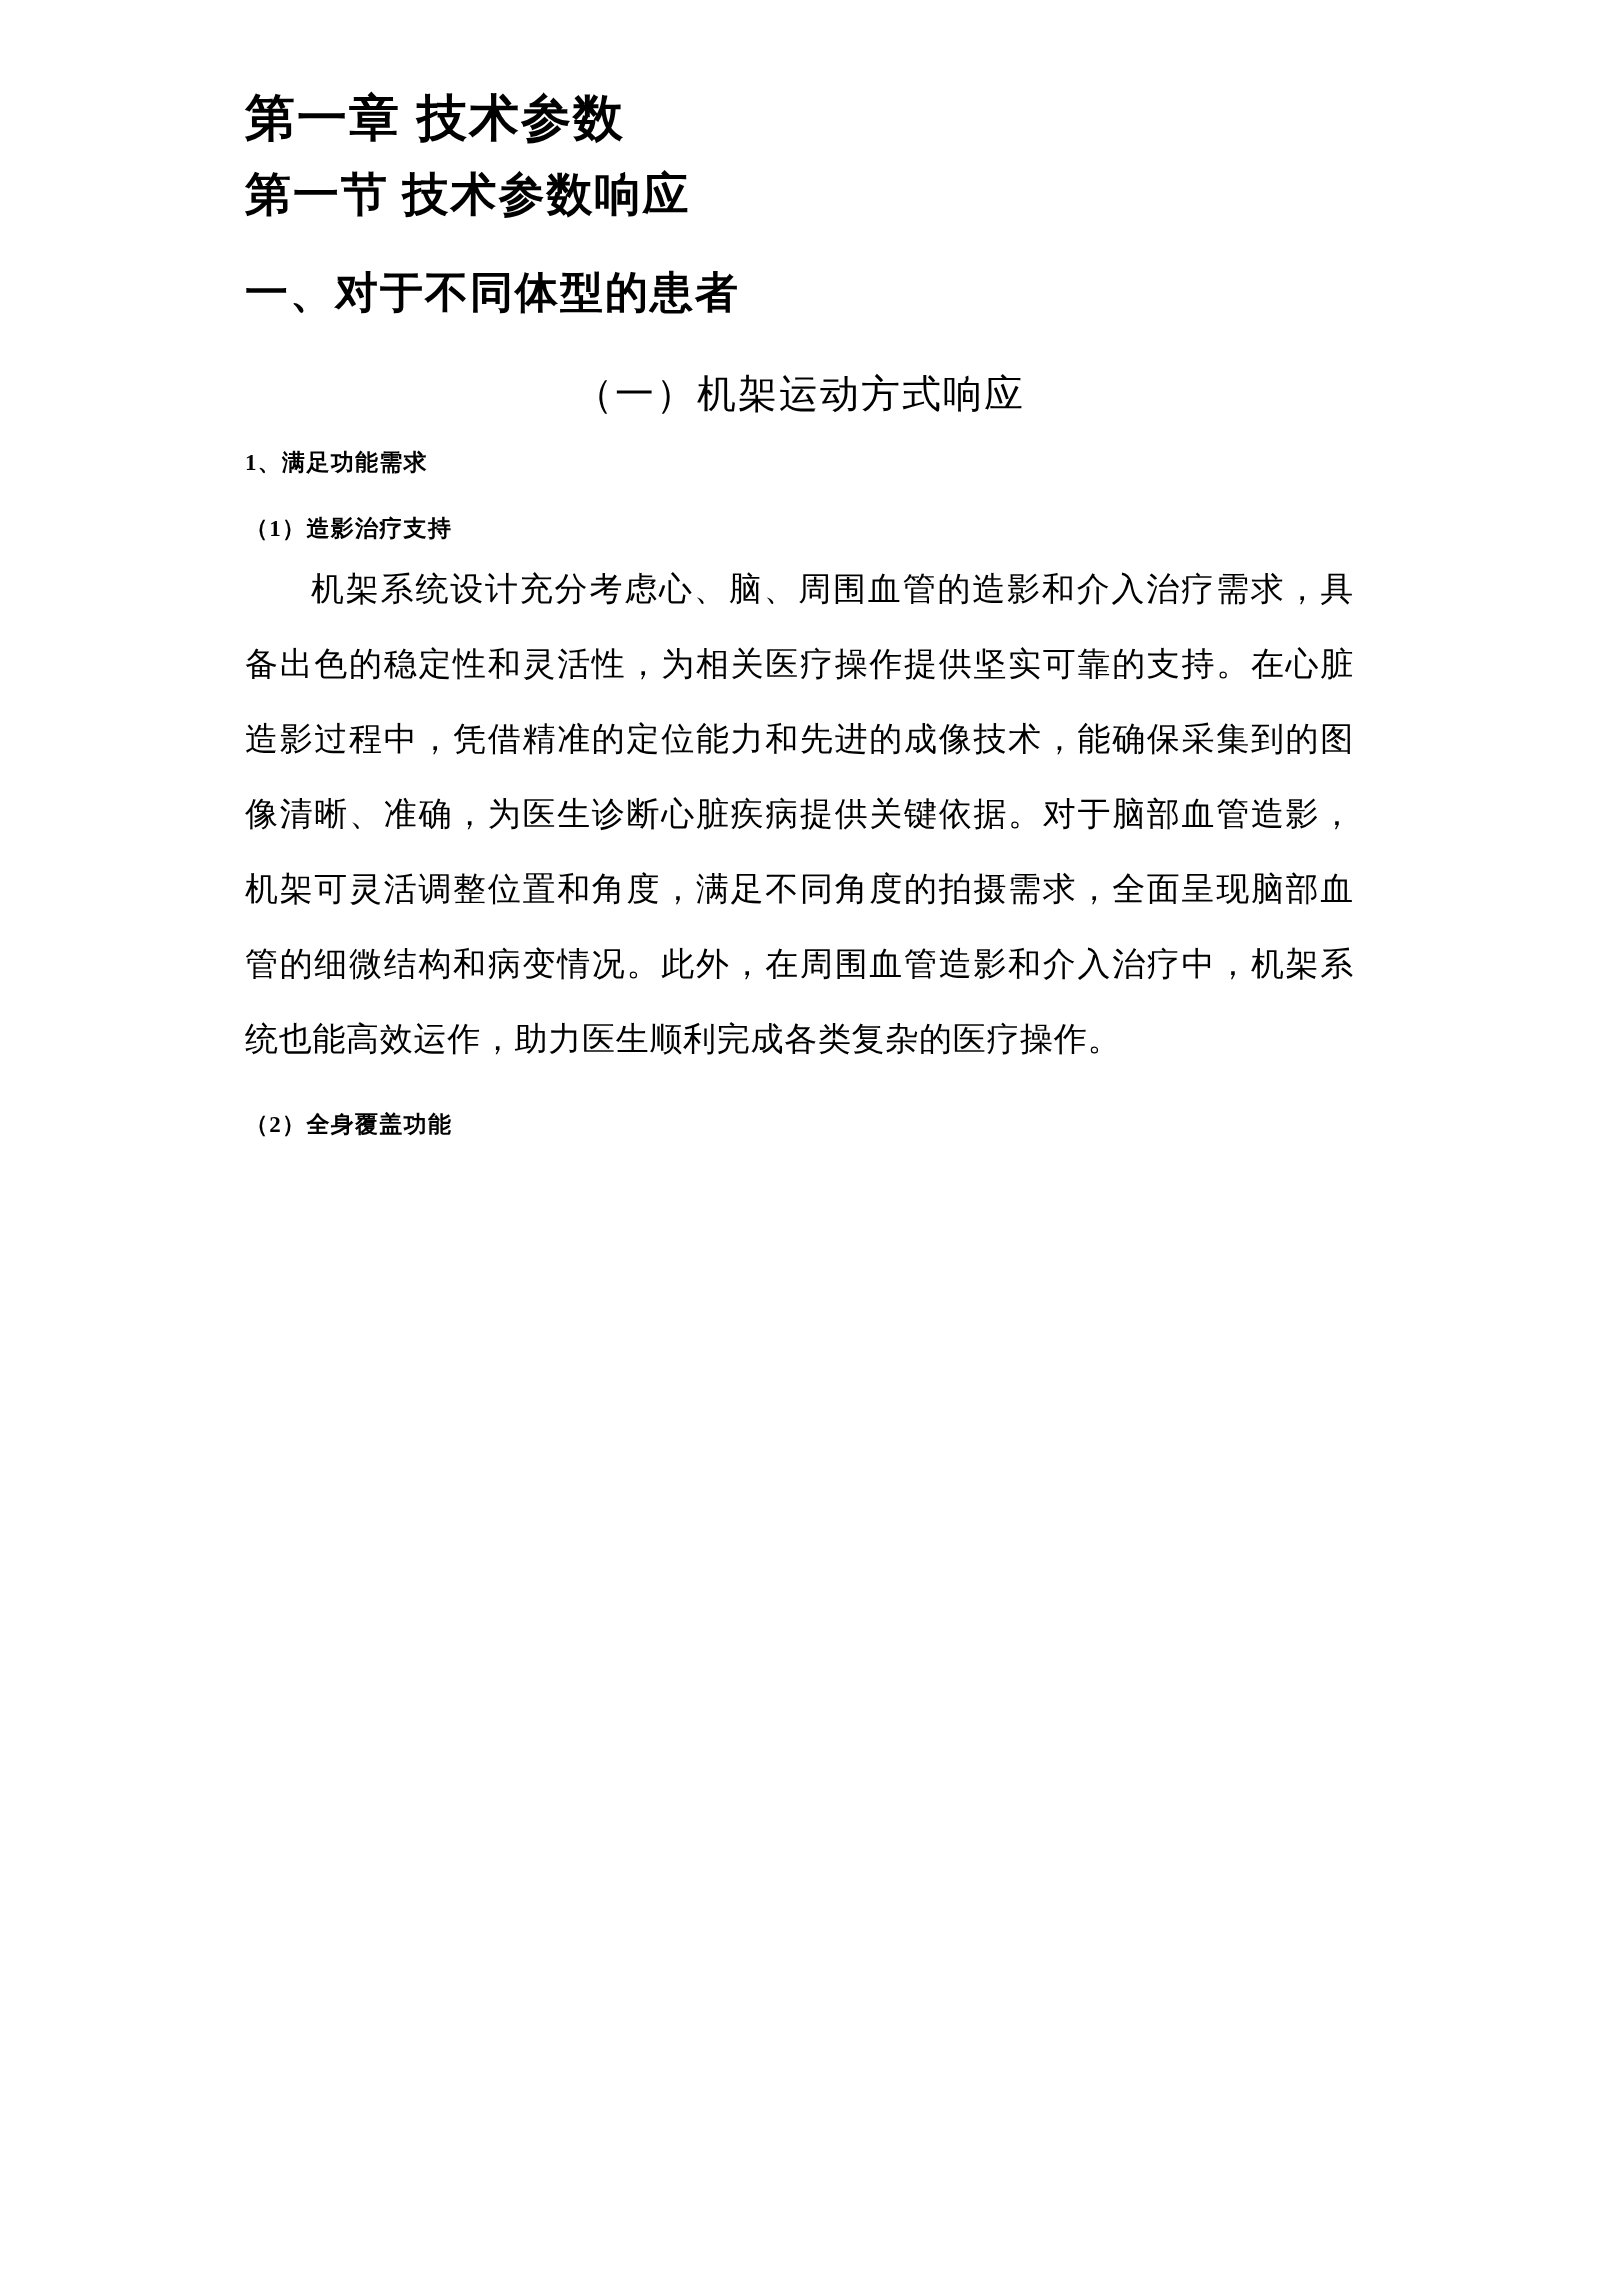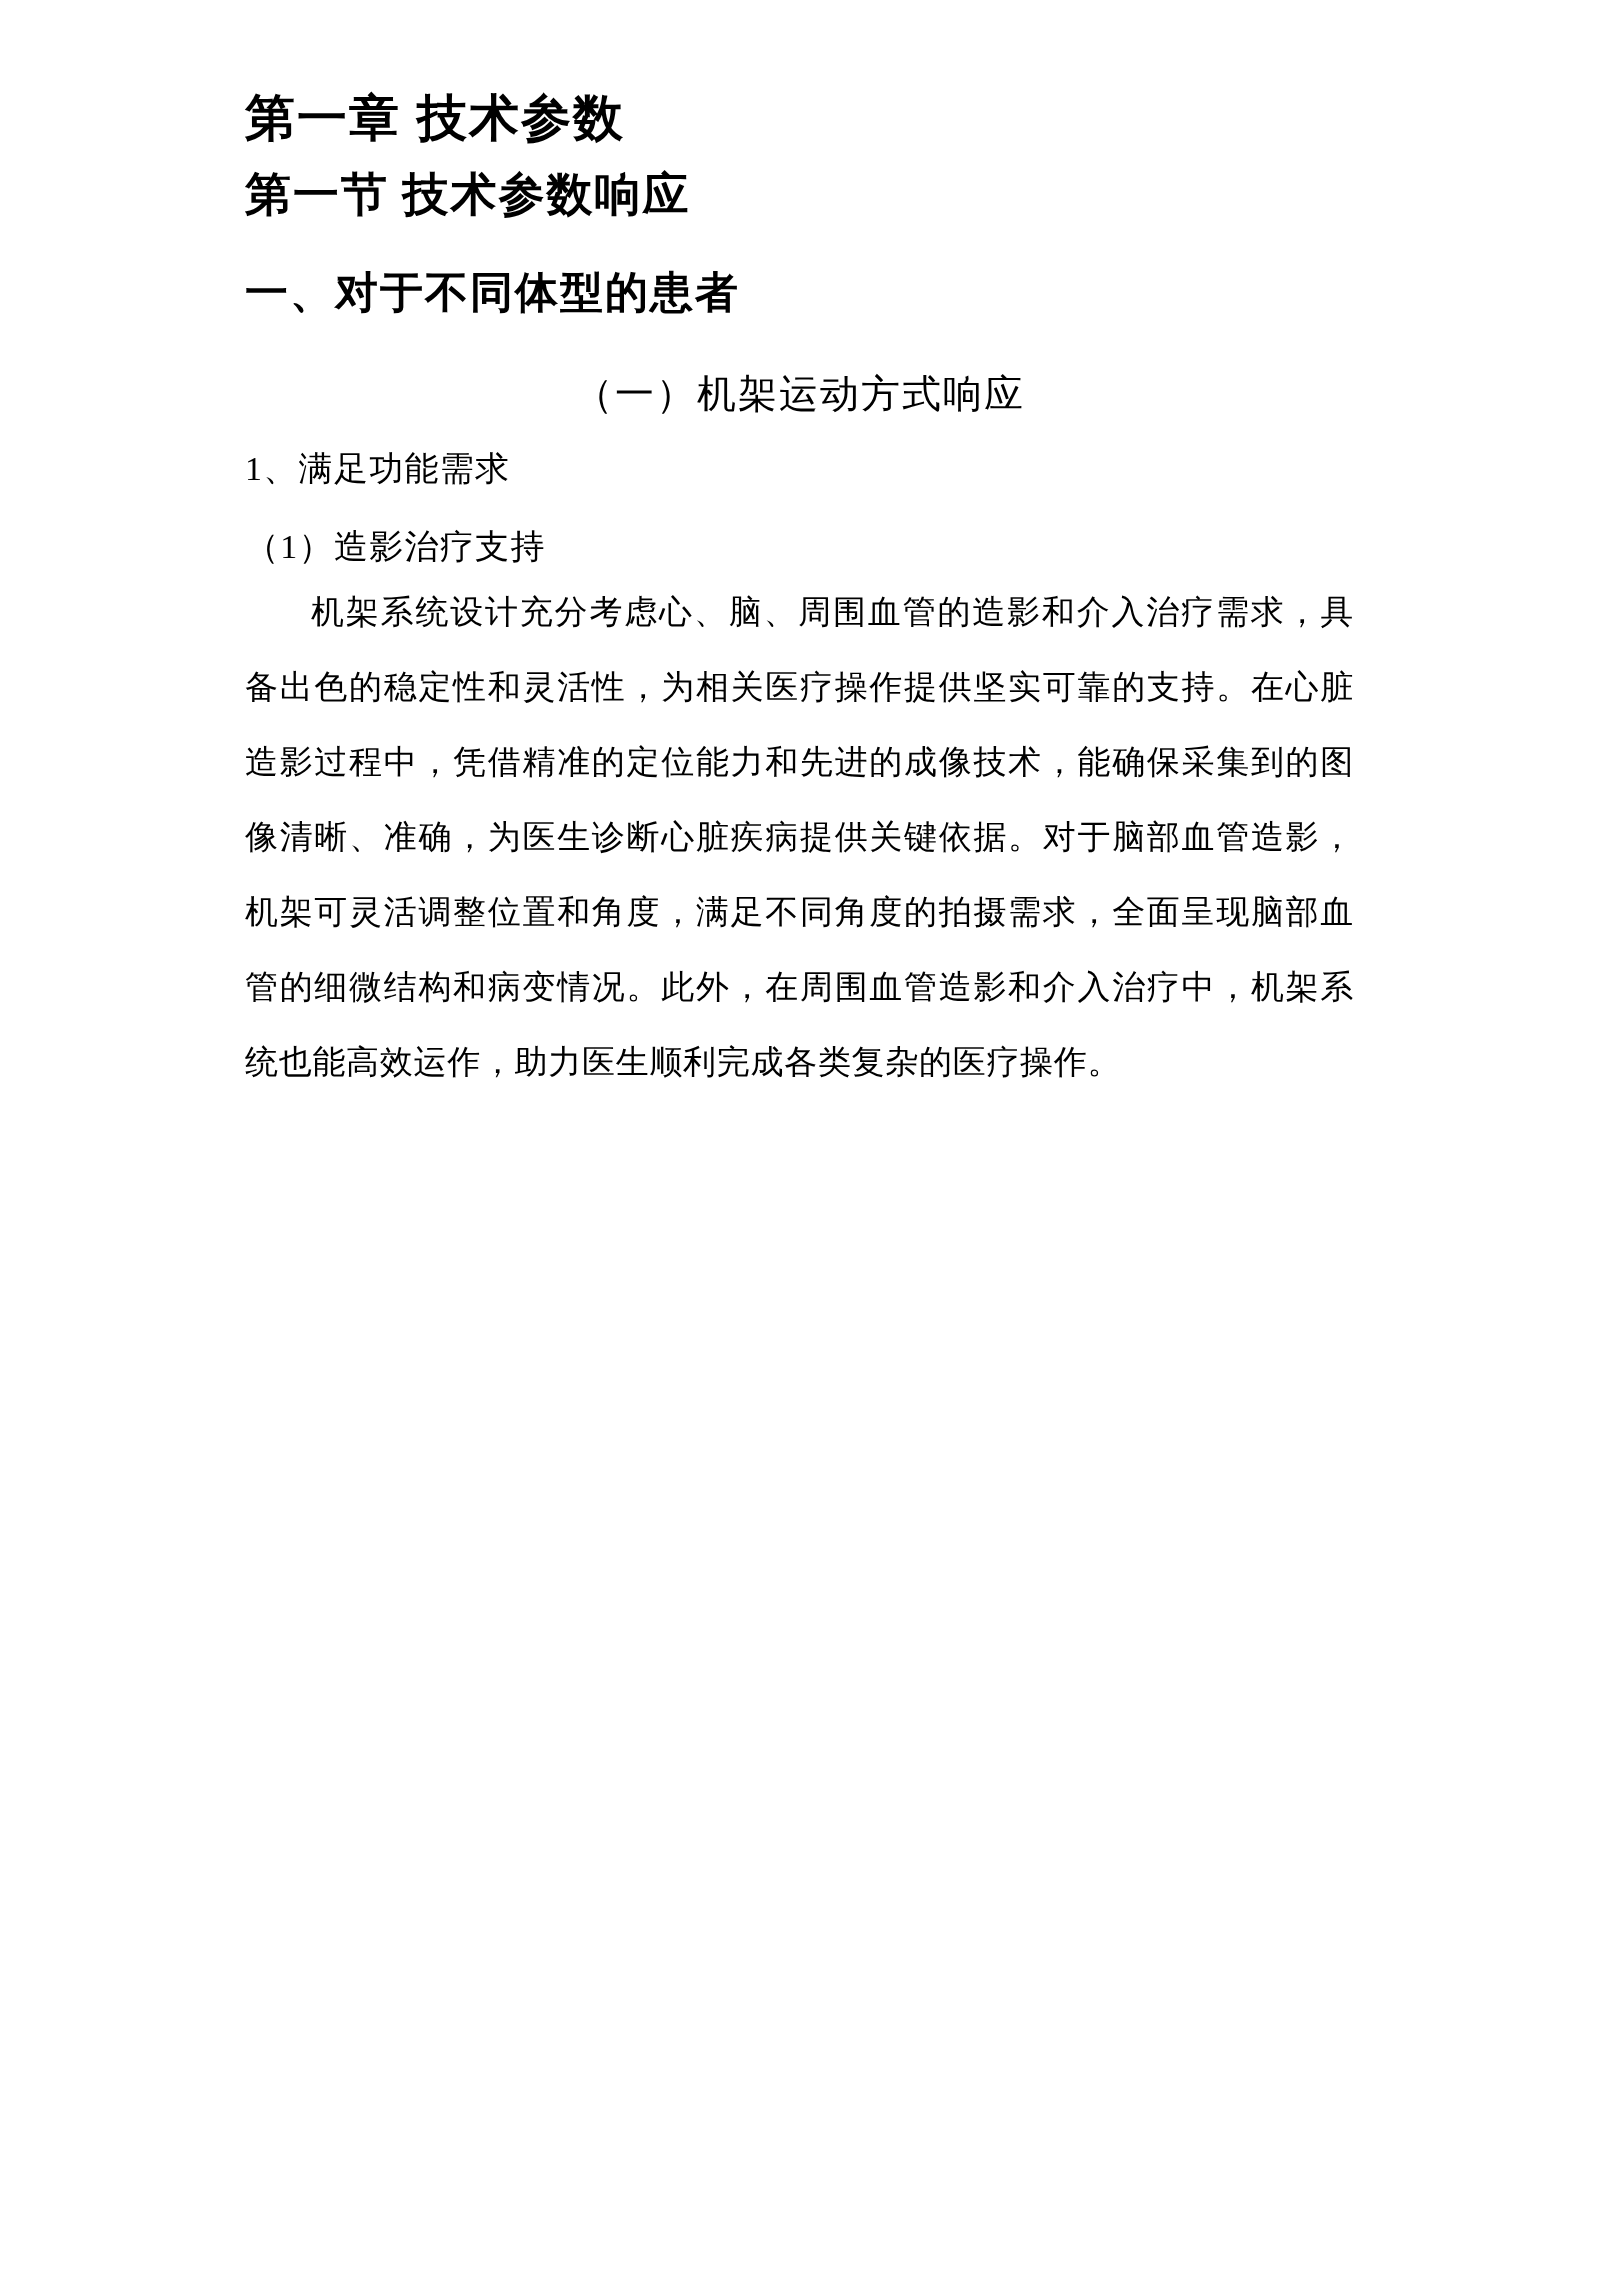--- a/index.html
+++ b/index.html
@@ -51,22 +51,22 @@
     font-weight: normal;
     font-size: 39px;
     line-height: 1.07;
     letter-spacing: 2px;
     white-space: nowrap;
     text-align: center;
   }
   .item-heading {
     margin: 36px 0 0 0;
     font-family: "Liberation Serif", "DejaVu Serif", serif;
-    font-weight: normal;
-    font-size: 34px;
+    font-weight: bold;
+    font-size: 23px;
     line-height: 1.08;
     letter-spacing: 1.3px;
     white-space: nowrap;
   }
   .item-heading.tight {
     margin-top: 41px;
   }
   .body-paragraph {
     margin: 9.8px 0 0 0;
     font-family: "Liberation Serif", "DejaVu Serif", serif;
@@ -91,15 +91,16 @@
   <h3 class="subsection-heading">一、对于不同体型的患者</h3>
 
   <h4 class="topic-heading">（一）机架运动方式响应</h4>
 
   <div class="item-heading">1、满足功能需求</div>
 
   <div class="item-heading tight">（1）造影治疗支持</div>
 
   <p class="body-paragraph">机架系统设计充分考虑心、脑、周围血管的造影和介入治疗需求，具备出色的稳定性和灵活性，为相关医疗操作提供坚实可靠的支持。在心脏造影过程中，凭借精准的定位能力和先进的成像技术，能确保采集到的图像清晰、准确，为医生诊断心脏疾病提供关键依据。对于脑部血管造影，机架可灵活调整位置和角度，满足不同角度的拍摄需求，全面呈现脑部血管的细微结构和病变情况。此外，在周围血管造影和介入治疗中，机架系统也能高效运作，助力医生顺利完成各类复杂的医疗操作。</p>
 
+  <div class="item-heading">（2）全身覆盖功能</div>
 
 </div>
 
 
 </body></html>

